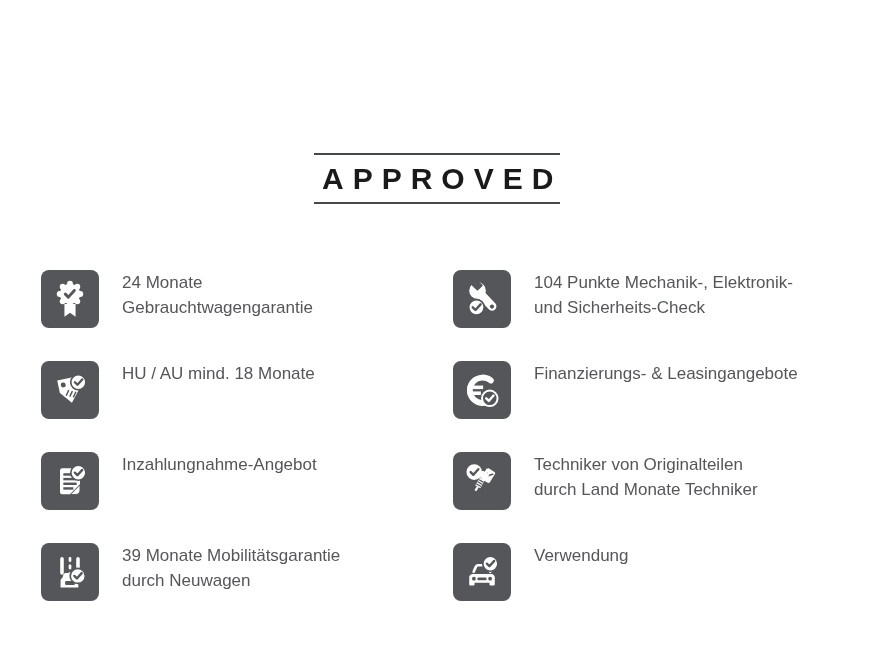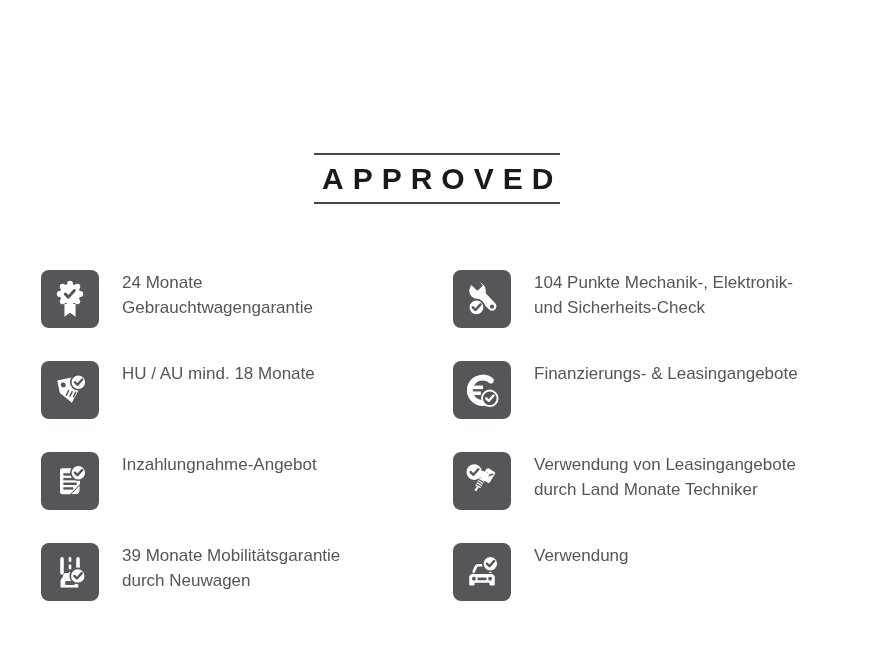--- a/index.html
+++ b/index.html
@@ -162,21 +162,21 @@
           <rect x="15" y="23.6" width="2" height="4.2"></rect>
         </g>
         <g transform="rotate(30 16 20)" stroke="currentColor" stroke-width="1.1">
           <path d="M13.4 17.6 h5.2 M13.4 19.8 h5.2 M13.4 22 h5.2"></path>
         </g>
         <circle cx="11" cy="10" r="7" fill="#fff"></circle>
         <path d="M7.8 10 l2.4 2.4 l4.5 -5" stroke="currentColor" stroke-width="2.2" fill="none" stroke-linecap="round" stroke-linejoin="round"></path>
       </svg>
     </div>
     <div class="label">
-      <div>Verwendung von Leasingangebote</div>
+      <div>Techniker von Originalteilen</div>
       <div>durch Land Monate Techniker</div>
     </div>
   </div>
 
   <div class="item">
     <div class="tile">
       <svg viewBox="0 0 36 36" aria-hidden="true">
         <g fill="#fff">
           <rect x="9.2" y="4.5" width="3.2" height="16" rx="1.6"></rect>
           <rect x="23.6" y="4.5" width="3.2" height="16" rx="1.6"></rect>

